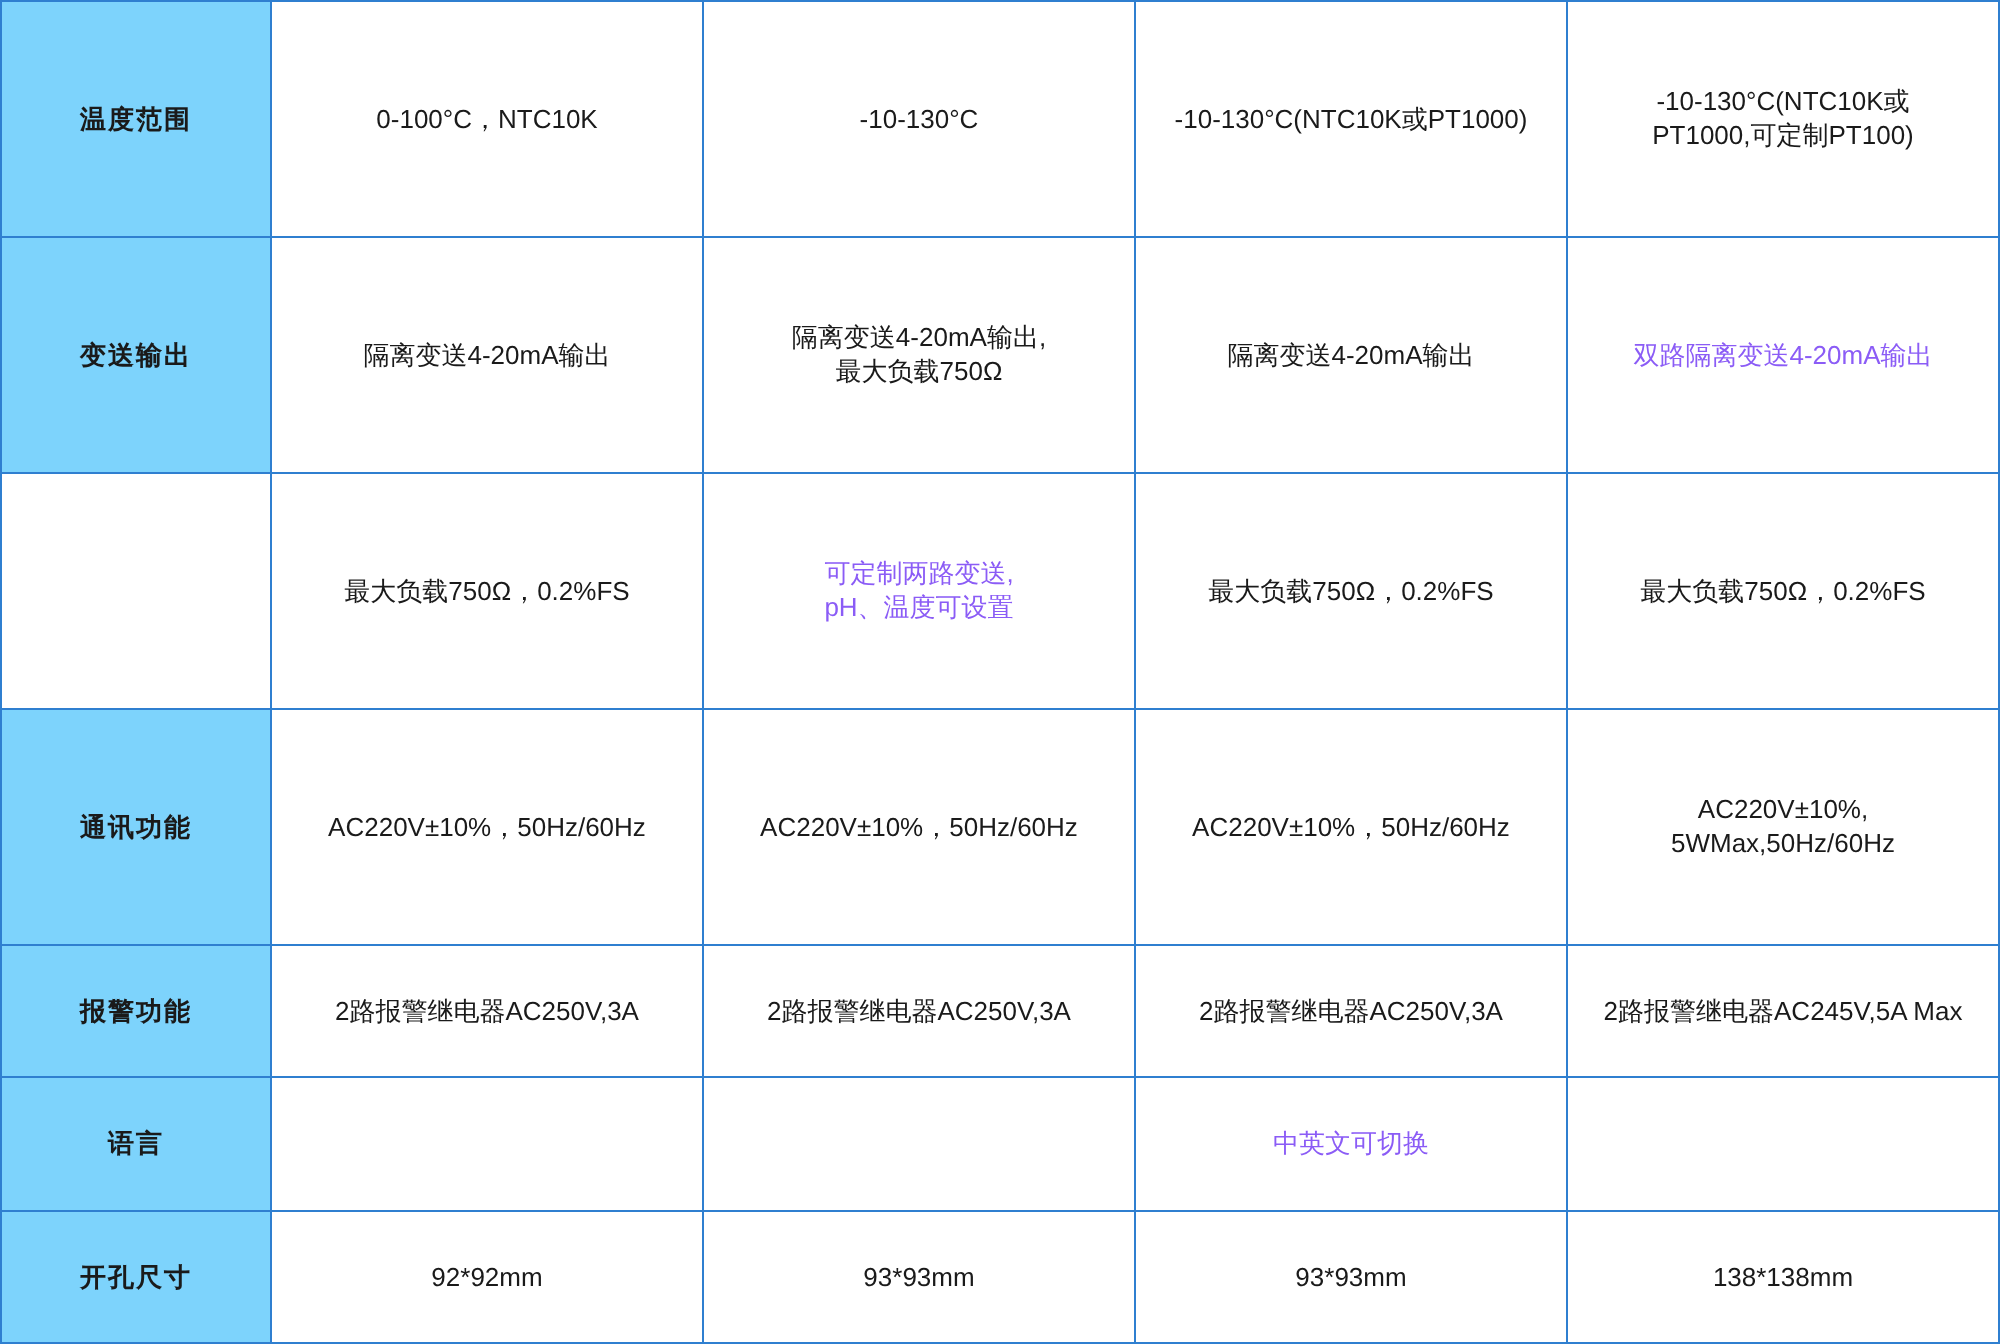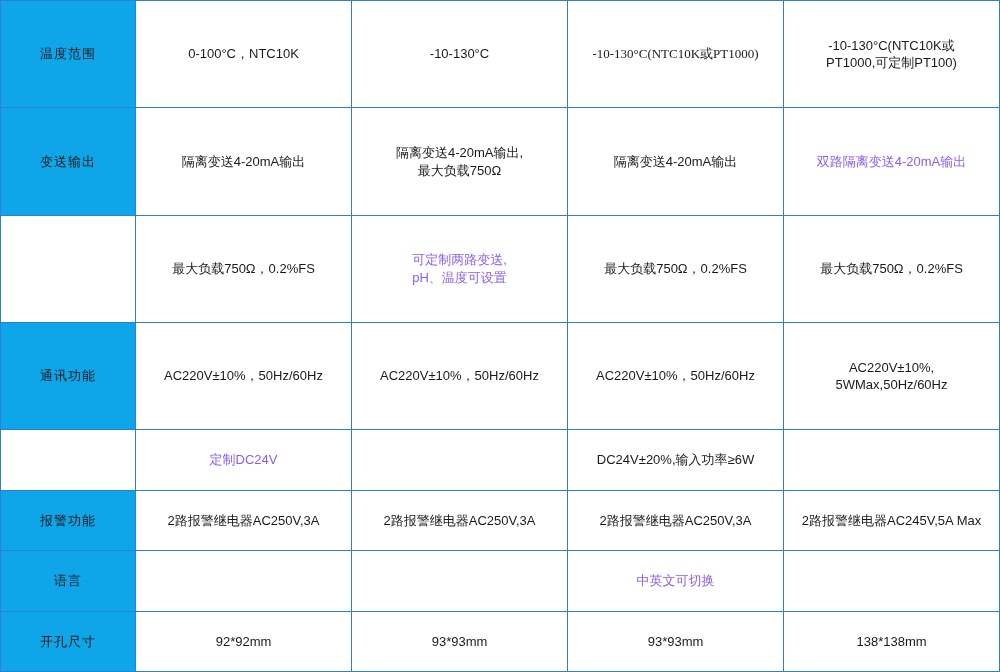--- a/index.html
+++ b/index.html
@@ -23,43 +23,42 @@
     border: 1px solid #2f7fd0;
     text-align: center;
     vertical-align: middle;
     font-size: 13px;
     color: #1a1a1a;
     line-height: 1.35;
     padding: 2px 4px;
     word-break: break-word;
   }
   td.rowhead {
-    background: #0ea5e9;
+    background: #7dd3fc;
     color: #ffffff;
     font-size: 19px;
-    font-weight: normal;
+    font-weight: bold;
     letter-spacing: 1px;
     width: 126px;
   }
   td.blank-head {
     background: #ffffff;
     border-left: 1px solid #2f7fd0;
   }
   td.cell {
     background: #ffffff;
   }
   .blue-text {
     color: #8b5cf6;
   }
   .line {
     display: block;
   }
   .small {
     font-size: 12px;
-    font-family: Liberation Serif, serif;
   }
 </style>
 </head>
 <body>
 
 <table class="spec">
   <tbody>
       <tr>
         <td class="rowhead">温度范围</td>
         <td class="cell">
@@ -118,35 +117,20 @@
         </td>
         <td class="cell">
           <span class="line">AC220V±10%，50Hz/60Hz</span>
         </td>
         <td class="cell">
           <span class="line">AC220V±10%,</span>
           <span class="line">5WMax,50Hz/60Hz</span>
         </td>
       </tr>
       <tr>
-        <td class="blank-head"></td>
-        <td class="cell">
-          <span class="line blue-text">定制DC24V</span>
-        </td>
-        <td class="cell">
-          <span class="line"></span>
-        </td>
-        <td class="cell">
-          <span class="line">DC24V±20%,输入功率≥6W</span>
-        </td>
-        <td class="cell">
-          <span class="line"></span>
-        </td>
-      </tr>
-      <tr>
         <td class="rowhead">报警功能</td>
         <td class="cell">
           <span class="line">2路报警继电器AC250V,3A</span>
         </td>
         <td class="cell">
           <span class="line">2路报警继电器AC250V,3A</span>
         </td>
         <td class="cell">
           <span class="line">2路报警继电器AC250V,3A</span>
         </td>

